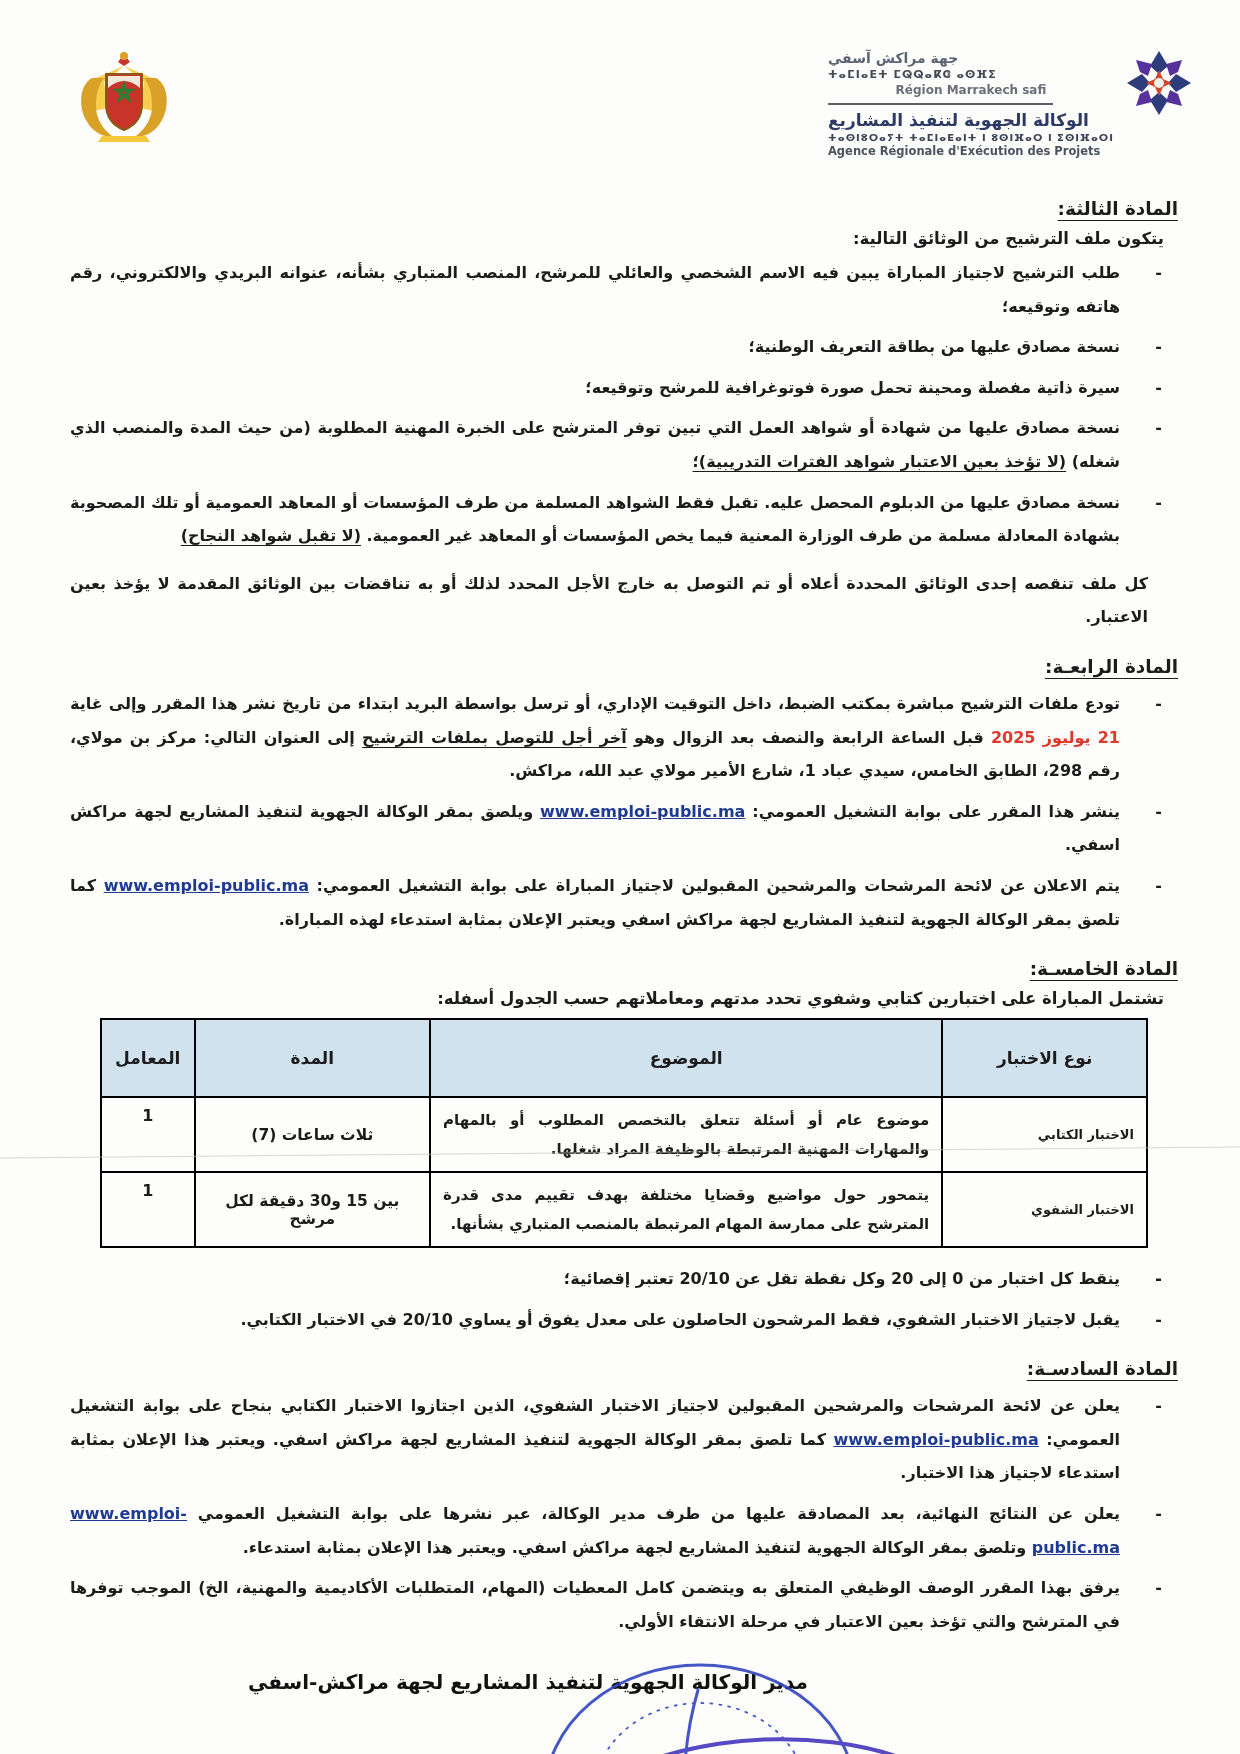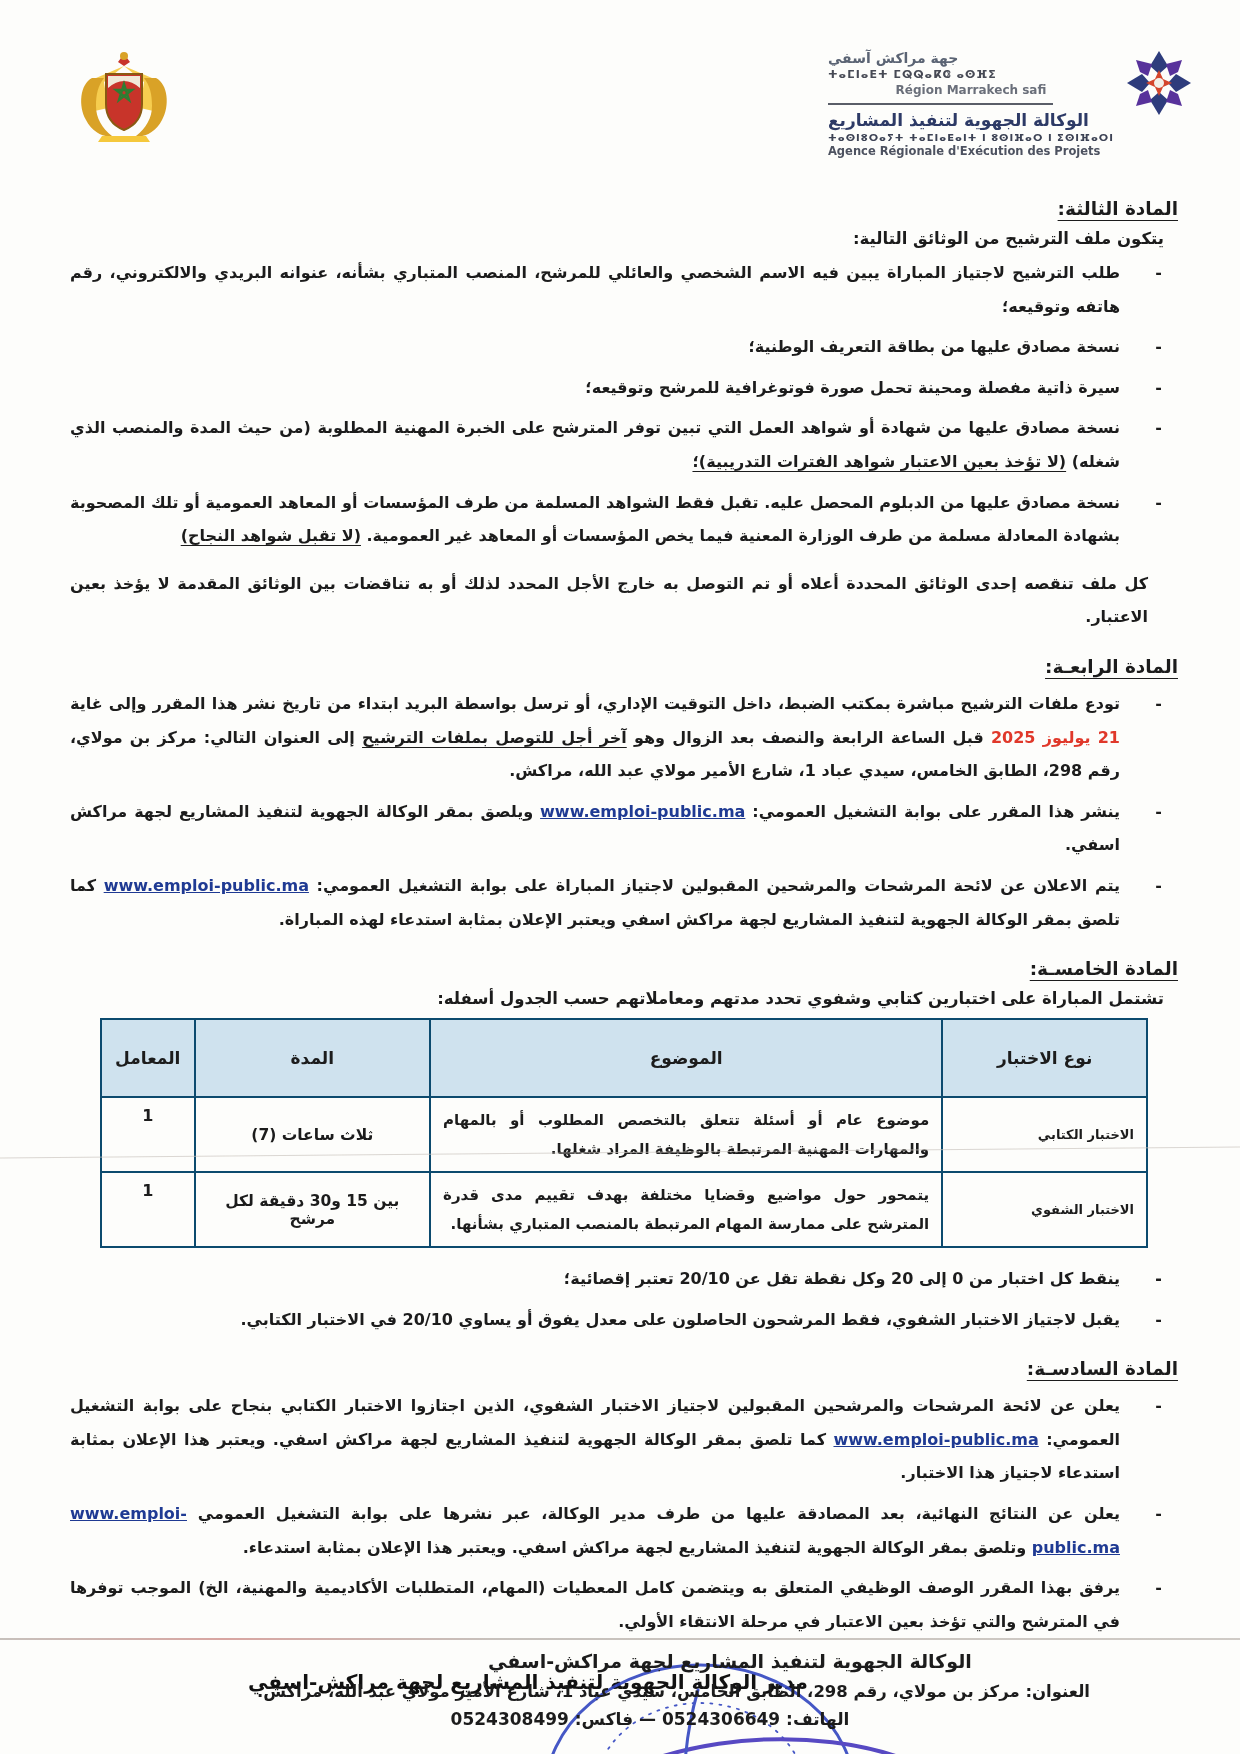--- a/index.html
+++ b/index.html
@@ -34,21 +34,21 @@
   ul.blist { list-style:none; }
   ul.blist li { position:relative; padding-right:58px; margin-bottom:7px;
                 font-size:16px; font-weight:700; line-height:2.1; text-align:justify; }
   ul.blist li .dash { position:absolute; right:16px; top:0; font-weight:700; }
   .u-bold { font-weight:800; text-decoration:underline; text-underline-offset:4px;margin-top:48px; }
   .red { color:#e0382a; font-weight:800; }
   a.doclink, .doclink { color:#1f3a93; font-weight:800; text-decoration:underline; direction:ltr; unicode-bidi:embed; }
   .note { font-size:16px; font-weight:700; line-height:2.1; margin:14px 30px 4px 0; text-align:justify; }
   
   table.exams { width:1048px; margin:10px auto 14px; border-collapse:collapse; direction:rtl; }
-  table.exams th, table.exams td { border:2px solid #0c4a6e; padding:8px 12px; }
+  table.exams th, table.exams td { border:2px solid #000000; padding:8px 12px; }
   table.exams th { background:#cfe2ee; font-size:17px; font-weight:800; text-align:center; height:78px; }
   td.c-type { width:200px; font-weight:800; font-size:13px; }
   td.c-subject { width:500px; font-size:15px; font-weight:700; line-height:1.9; text-align:justify; }
   td.c-duration { width:230px; text-align:center; font-weight:700; font-size:15.5px; }
   td.c-coef { width:80px; text-align:center; font-weight:800; vertical-align:top; font-size:16px; }
   
   .sigblock { position:relative; height:268px; margin-top:26px; direction:rtl; }
   .sig-title { position:absolute; top:6px; right:370px; font-size:20px; font-weight:800; color:#111; }
   .sig-svg { position:absolute; top:-4px; left:210px; }
   
@@ -242,20 +242,14 @@
           <path d="M245 140 l5 12 12 2 -9 9 2 13 -10 -7 -11 6 3 -12 -9 -9 13 -1 z" opacity="0.95"></path>
           <path d="M676 108 l5 12 12 2 -9 9 2 13 -10 -7 -11 6 3 -12 -9 -9 13 -1 z" opacity="0.95"></path>
         </g>
       </svg>
 
     </div>
   </div>
 
   <div class="scanline"></div>
 
-  <div class="footer">
-    <div class="footer-divider"></div>
-    <div class="footer-org">الوكالة الجهوية لتنفيذ المشاريع لجهة مراكش-اسفي</div>
-    <div class="footer-addr">العنوان: مركز بن مولاي، رقم 298، الطابق الخامس، سيدي عباد 1، شارع الأمير مولاي عبد الله، مراكش.</div>
-    <div class="footer-phone">الهاتف: 0524306649 — فاكس: 0524308499</div>
-  </div>
 
 </div>
 
 </body></html>

